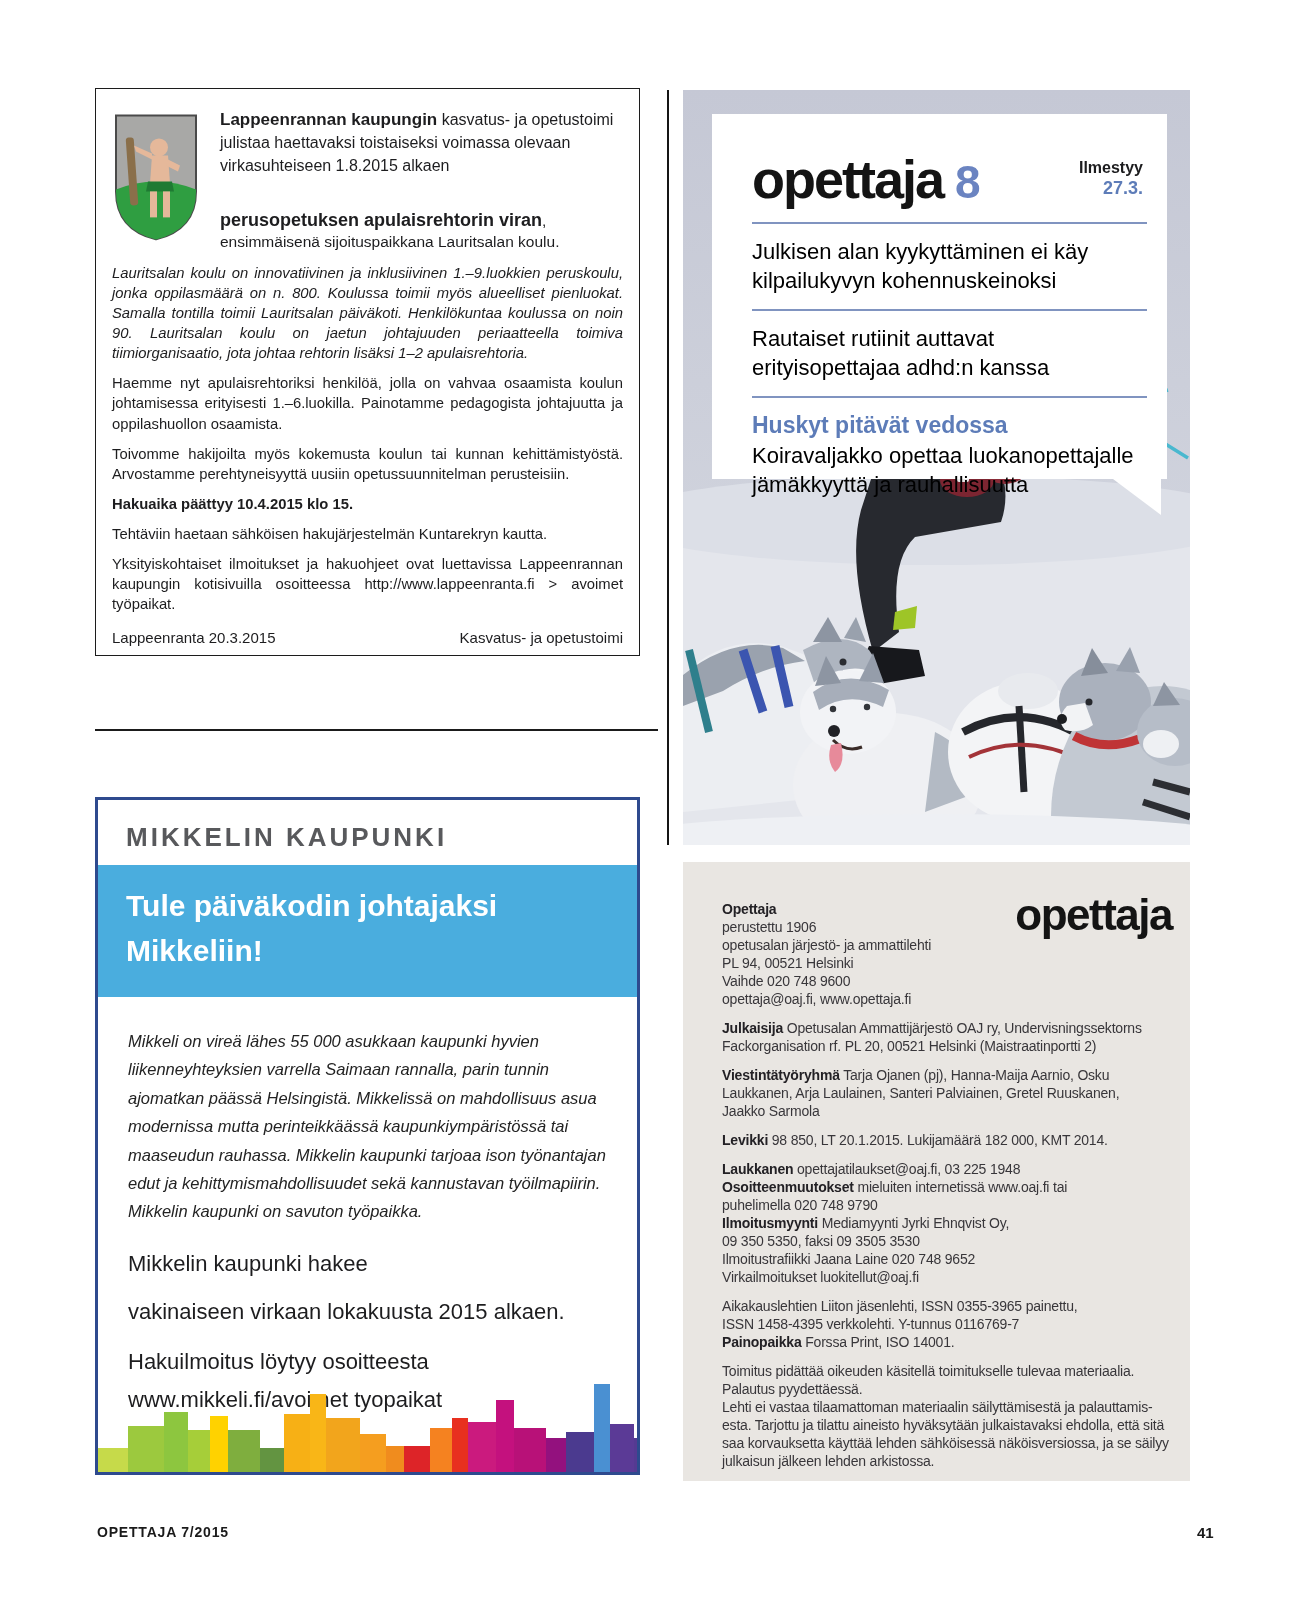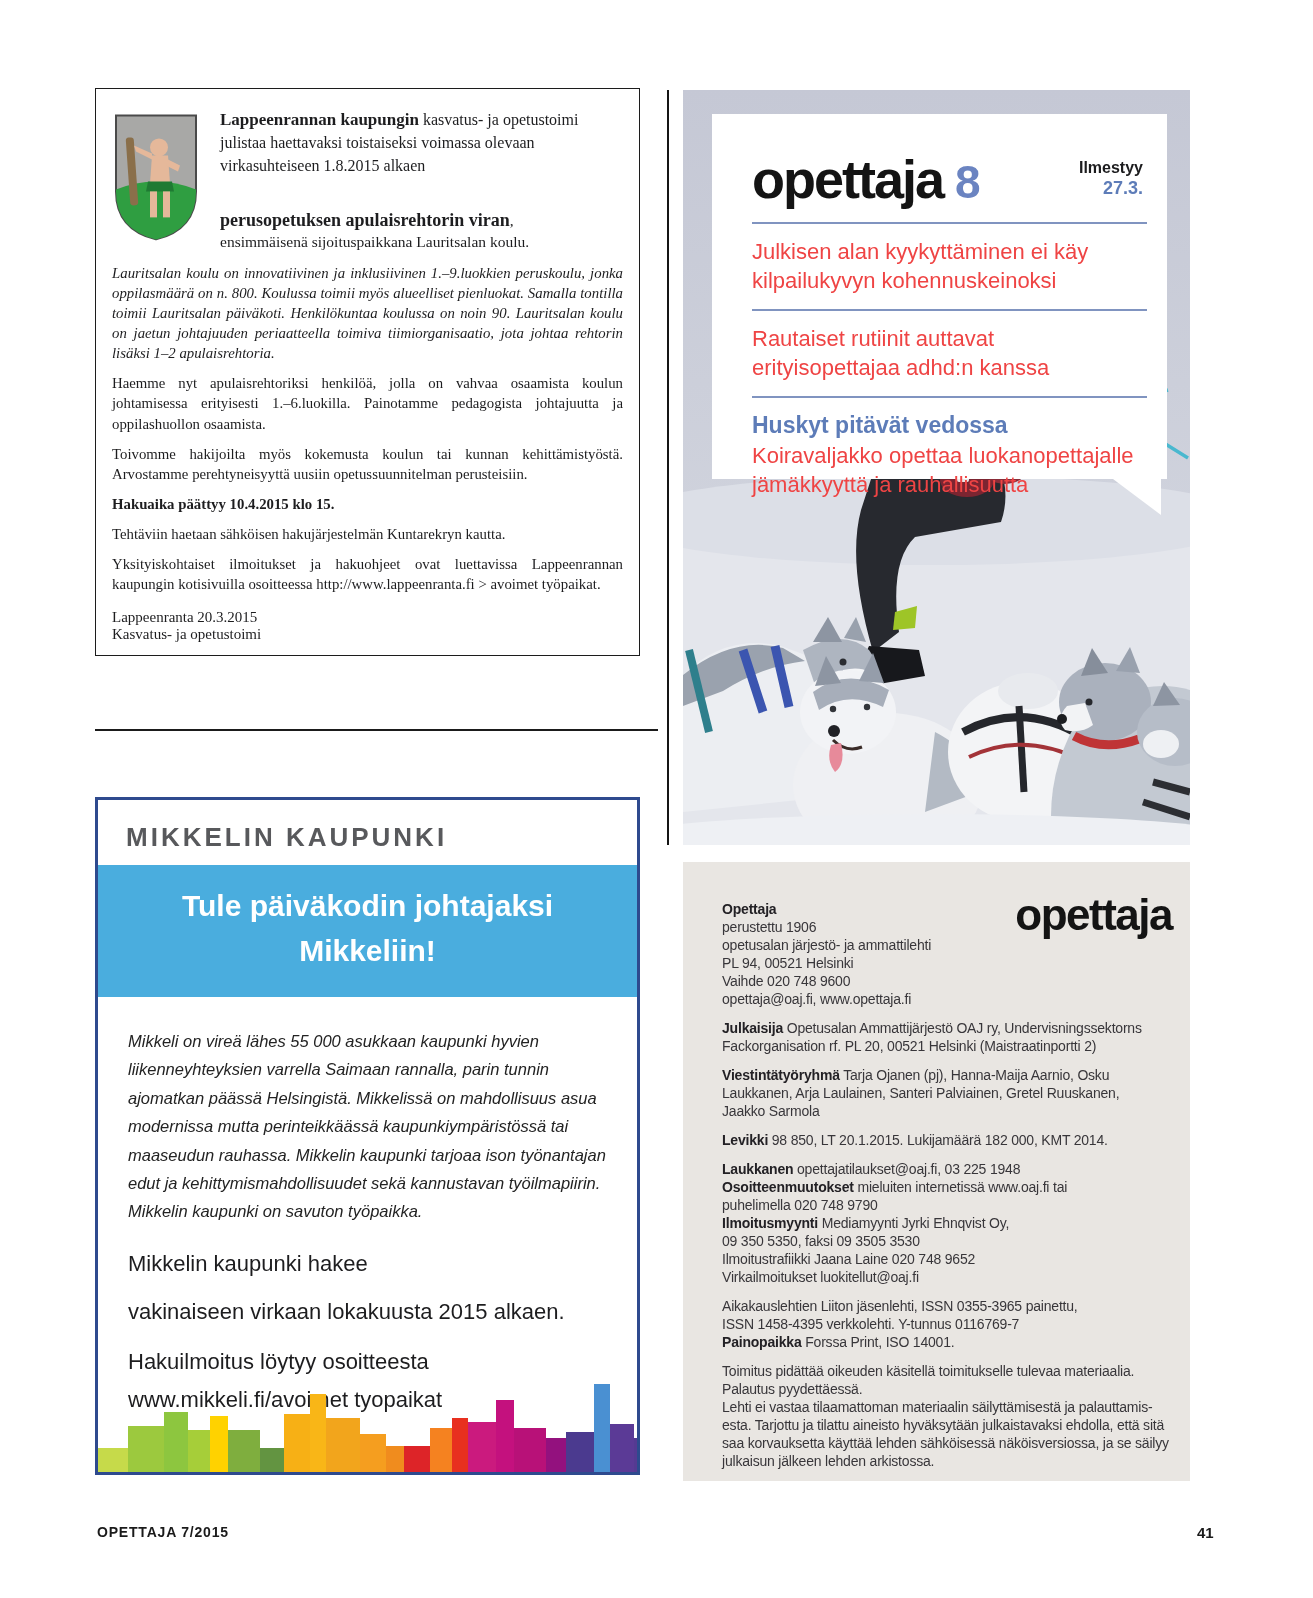--- a/index.html
+++ b/index.html
@@ -5,43 +5,43 @@
   html,body { margin:0; padding:0; background:#ffffff; }
   #page {
     position:relative; width:1313px; height:1598px; background:#fff;
     font-family:"Liberation Sans", sans-serif; color:#1d1d1f; overflow:hidden;
   }
 
   
   .lpr-ad {
     position:absolute; left:95px; top:88px; width:545px; height:568px;
     border:1.5px solid #1c1c1c; box-sizing:border-box; padding:13px 16px;
-    overflow:hidden; background:#fff;font-family:Liberation Serif, serif;
+    overflow:hidden; background:#fff;
   }
   .lpr-top { display:flex; gap:20px; margin-bottom:4px; }
   .crest { width:88px; flex:0 0 88px; }
   .lpr-head-text { font-size:16px; line-height:1.42; padding-top:6px; }
   .lpr-head-text b { font-size:17px; }
   .lpr-title { margin-top:30px; font-size:15.5px; line-height:1.35; }
   .lpr-title b { font-size:18px; }
   .lpr-ad p { margin:10px 0; font-size:14.8px; line-height:1.36; text-align:justify; }
   .lpr-italic { font-style:italic; }
   .lpr-bold { font-weight:700; }
-  .lpr-footer { display:flex; justify-content:space-between; margin-top:15px; font-size:15px;flex-direction:column; }
+  .lpr-footer { display:flex; justify-content:space-between; margin-top:15px; font-size:15px; }
 
   .left-divider { position:absolute; left:95px; top:729px; width:563px; height:2px; background:#1b1b1b; }
   .col-divider  { position:absolute; left:667px; top:90px;  width:2px;  height:755px; background:#151515; }
 
   
   .mikkeli-ad {
     position:absolute; left:95px; top:797px; width:545px; height:678px;
     border:3px solid #2e4a8e; box-sizing:border-box; background:#fff; overflow:hidden;
   }
   .mk-logo { padding:22px 28px 12px; font-size:26px; letter-spacing:3px; color:#58595c; font-weight:600; }
-  .mk-banner { background:#4aadde; color:#fff; font-weight:700; font-size:30px; line-height:1.5; padding:18px 28px 24px;text-align:center; }
+  .mk-banner { background:#4aadde; color:#fff; font-weight:700; font-size:30px; line-height:1.5; padding:18px 28px 24px; }
   .mk-body { padding:30px 30px 0; }
   .mk-intro { font-style:italic; font-size:16.5px; line-height:1.72; color:#232323; }
   .mk-hiring { font-size:22px; margin-top:25px; }
   .mk-position { font-size:31px; font-weight:700; color:#3db5e6; margin-top:17px; }
   .mk-term { font-size:22px; margin-top:22px; }
   .mk-apply1 { font-size:22px; margin-top:24px; }
   .mk-apply2 { font-size:22px; margin-top:12px; }
   .skyline { position:absolute; bottom:0; left:0; width:539px; height:92px;
              display:flex; align-items:flex-end; overflow:hidden; }
   .sk-block { flex:0 0 auto; }
@@ -57,21 +57,21 @@
     position:absolute; right:29px; top:389px; width:48px; height:36px; background:#fff;
     clip-path:polygon(0 0, 100% 0, 100% 100%);
   }
   .logo-row { display:flex; justify-content:space-between; align-items:flex-start; }
   .opettaja-logo { font-size:54px; font-weight:800; letter-spacing:-2px; color:#141414; line-height:0.95; }
   .issue-num { font-size:46px; font-weight:700; color:#6b84c1; margin-left:12px; letter-spacing:0; }
   .ilmestyy { text-align:right; padding-top:4px; padding-right:4px; }
   .ilmestyy-label { font-size:16px; font-weight:700; color:#1c1c1e; display:block; line-height:1.2; }
   .ilmestyy-date  { font-size:18px; font-weight:700; color:#5d7cb8; display:block; line-height:1.25; }
   hr.sep { border:0; height:2px; background:#8094c0; margin:13px 0; }
-  .cover-h { font-size:22px; color:#ef4444; line-height:1.34; font-weight:400; }
+  .cover-h { font-size:22px; color:#000000; line-height:1.34; font-weight:400; }
   .cover-h3-title { font-size:23px; font-weight:700; color:#5d7cb8; line-height:1.3; }
 
   
   .masthead {
     position:absolute; left:683px; top:862px; width:507px; height:619px;
     background:#e9e6e2; box-sizing:border-box; padding:38px 30px 0 39px;
   }
   .masthead-logo {
     position:absolute; right:18px; top:28px; font-size:44px; font-weight:800;
     letter-spacing:-1.5px; color:#141414;

